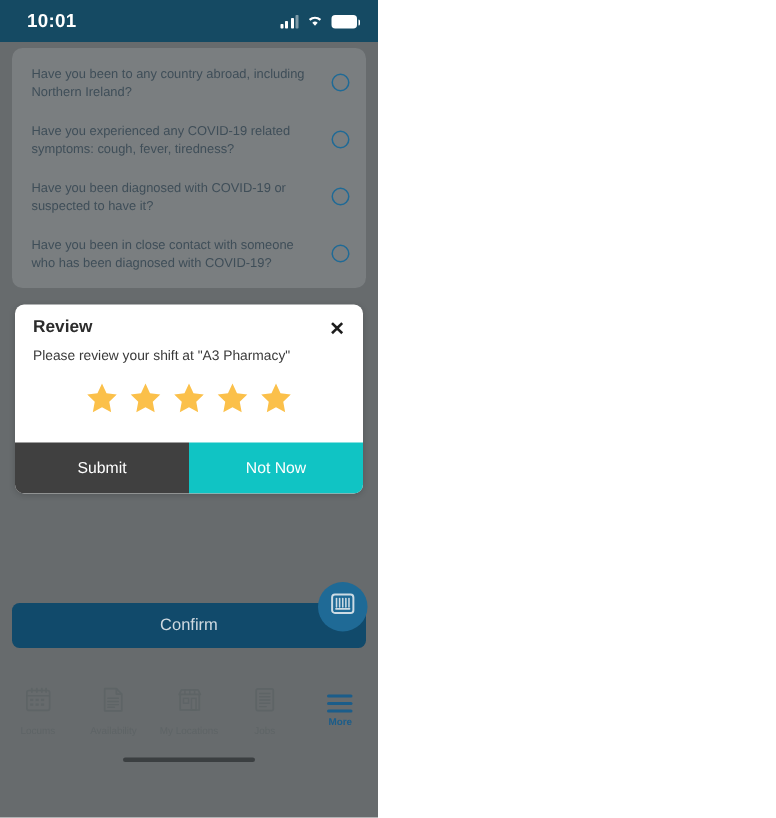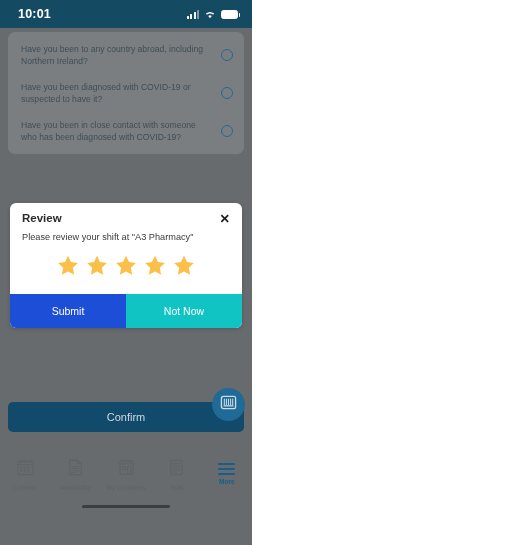--- a/index.html
+++ b/index.html
@@ -209,21 +209,21 @@
   .star { cursor: pointer; display: block; }
   .modal-actions { display: flex; }
   .btn-submit, .btn-notnow {
     flex: 1;
     text-align: center;
     padding: 11px 0;
     color: #ffffff;
     font-size: 10.5px;
     cursor: pointer;
   }
-  .btn-submit { background: #1d4ed8; }
+  .btn-submit { background: #404040; }
   .btn-notnow { background: #10c4c4; }
 
   
   .confirm-wrap {
     position: absolute;
     left: 8px;
     right: 8px;
     bottom: 84px;
     height: 30px;
   }
@@ -315,20 +315,24 @@
       <span class="batt"></span>
     </span>
   </div>
 
 
   <div class="screen-body">
 
     <div class="questions-card">
       <div class="q-row">
         <div class="q-text">Have you been to any country abroad, including Northern Ireland?</div>
+        <div class="q-radio"></div>
+      </div>
+      <div class="q-row">
+        <div class="q-text">Have you experienced any COVID-19 related symptoms: cough, fever, tiredness?</div>
         <div class="q-radio"></div>
       </div>
       <div class="q-row">
         <div class="q-text">Have you been diagnosed with COVID-19 or suspected to have it?</div>
         <div class="q-radio"></div>
       </div>
       <div class="q-row">
         <div class="q-text">Have you been in close contact with someone who has been diagnosed with COVID-19?</div>
         <div class="q-radio"></div>
       </div>

